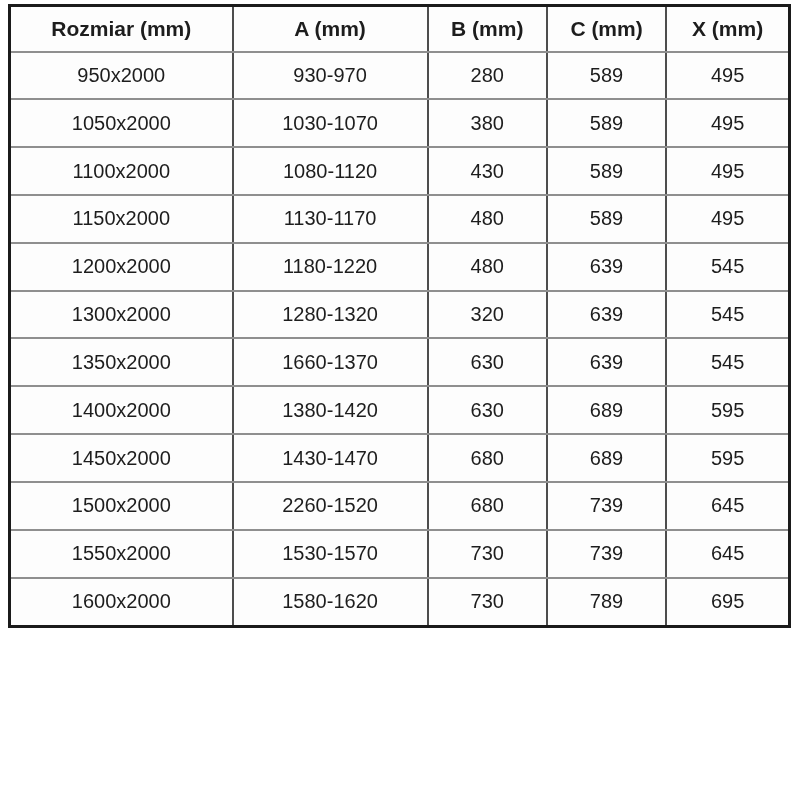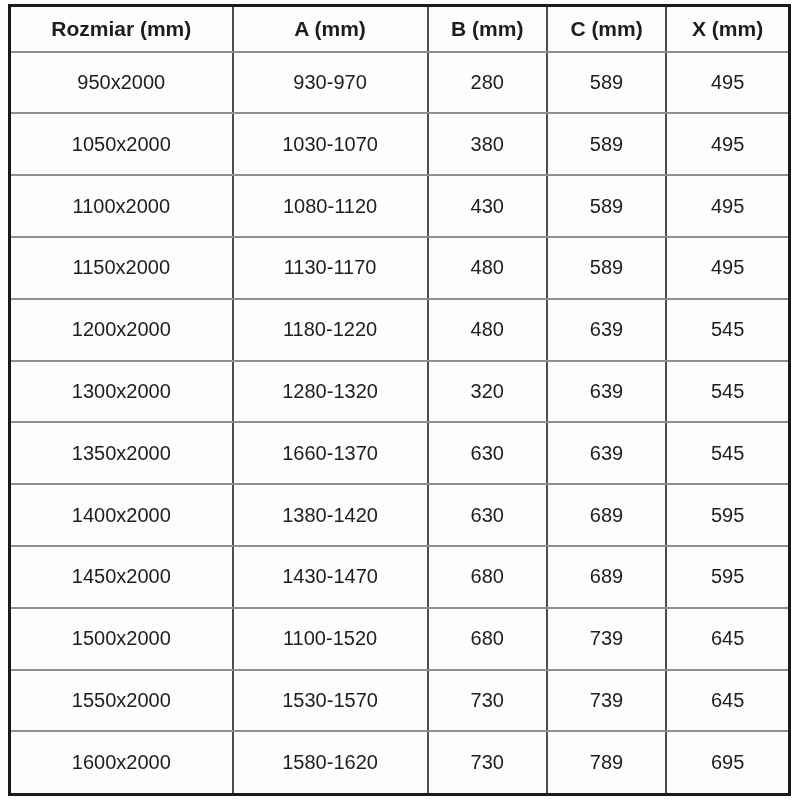--- a/index.html
+++ b/index.html
@@ -8,21 +8,21 @@
     width: 800px;
     height: 800px;
     background: #ffffff;
     font-family: "Liberation Sans", sans-serif;
   }
   .table-wrap {
     position: absolute;
     left: 8px;
     top: 4px;
     width: 783px;
-    height: 792px;
+    height: 624px;
   }
   table.spec-table {
     width: 100%;
     height: 100%;
     border-collapse: collapse;
     table-layout: fixed;
     border: 3px solid #1b1b1b;
     background: #fdfdfd;
   }
   table.spec-table th,
@@ -135,21 +135,21 @@
         </tr>
         <tr>
           <td>1450x2000</td>
           <td>1430-1470</td>
           <td>680</td>
           <td>689</td>
           <td>595</td>
         </tr>
         <tr>
           <td>1500x2000</td>
-          <td>1100-1520</td>
+          <td>2260-1520</td>
           <td>680</td>
           <td>739</td>
           <td>645</td>
         </tr>
         <tr>
           <td>1550x2000</td>
           <td>1530-1570</td>
           <td>730</td>
           <td>739</td>
           <td>645</td>

